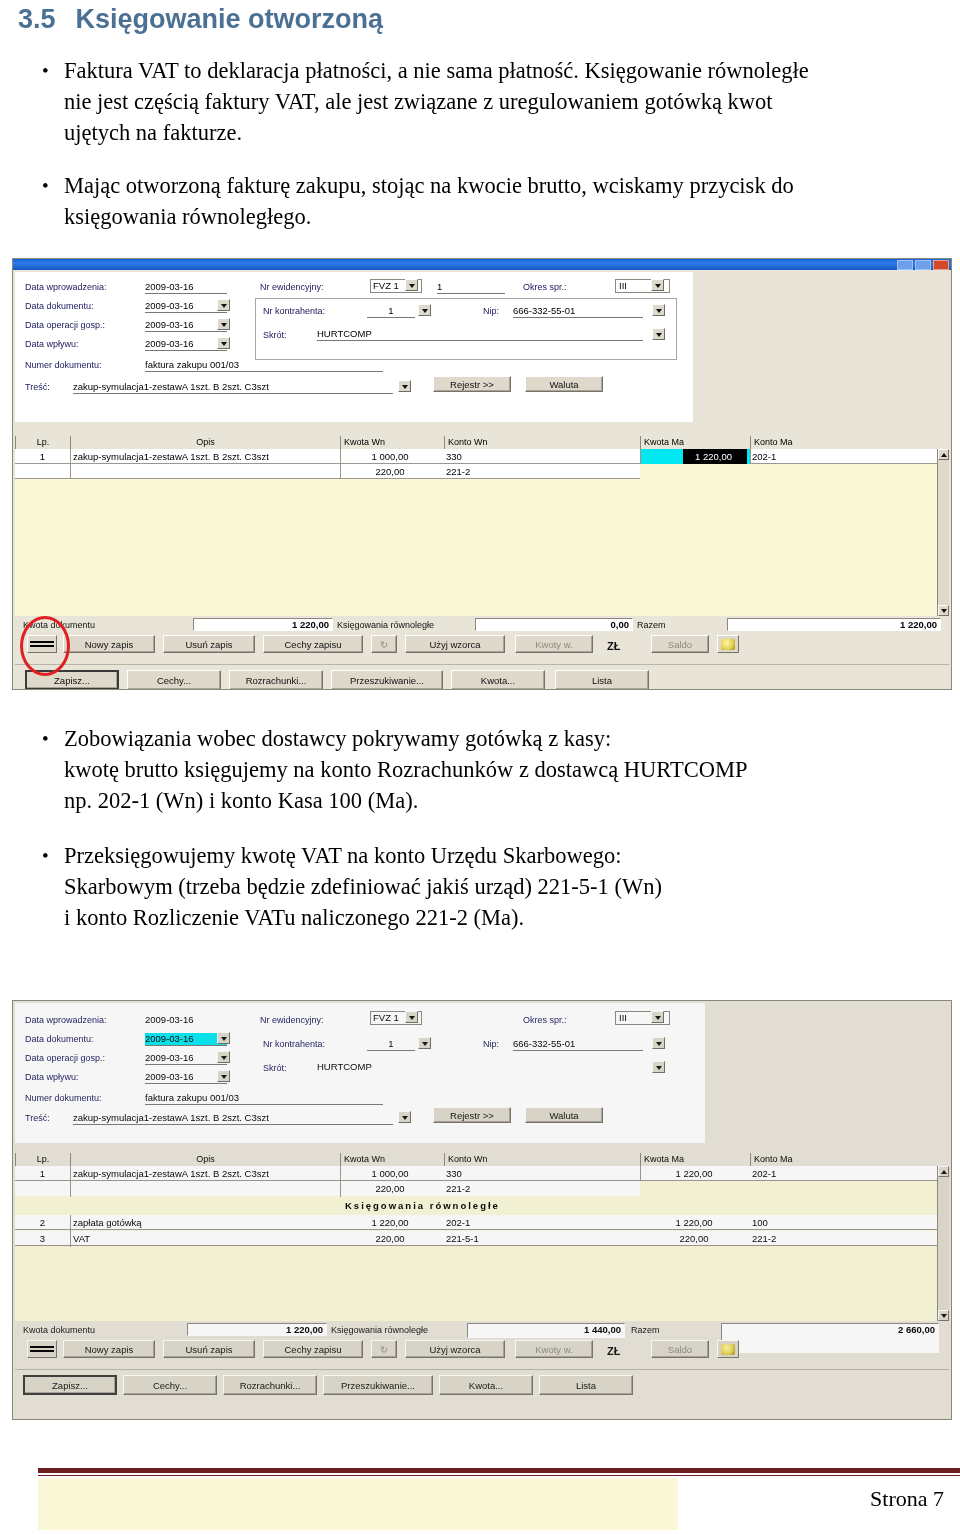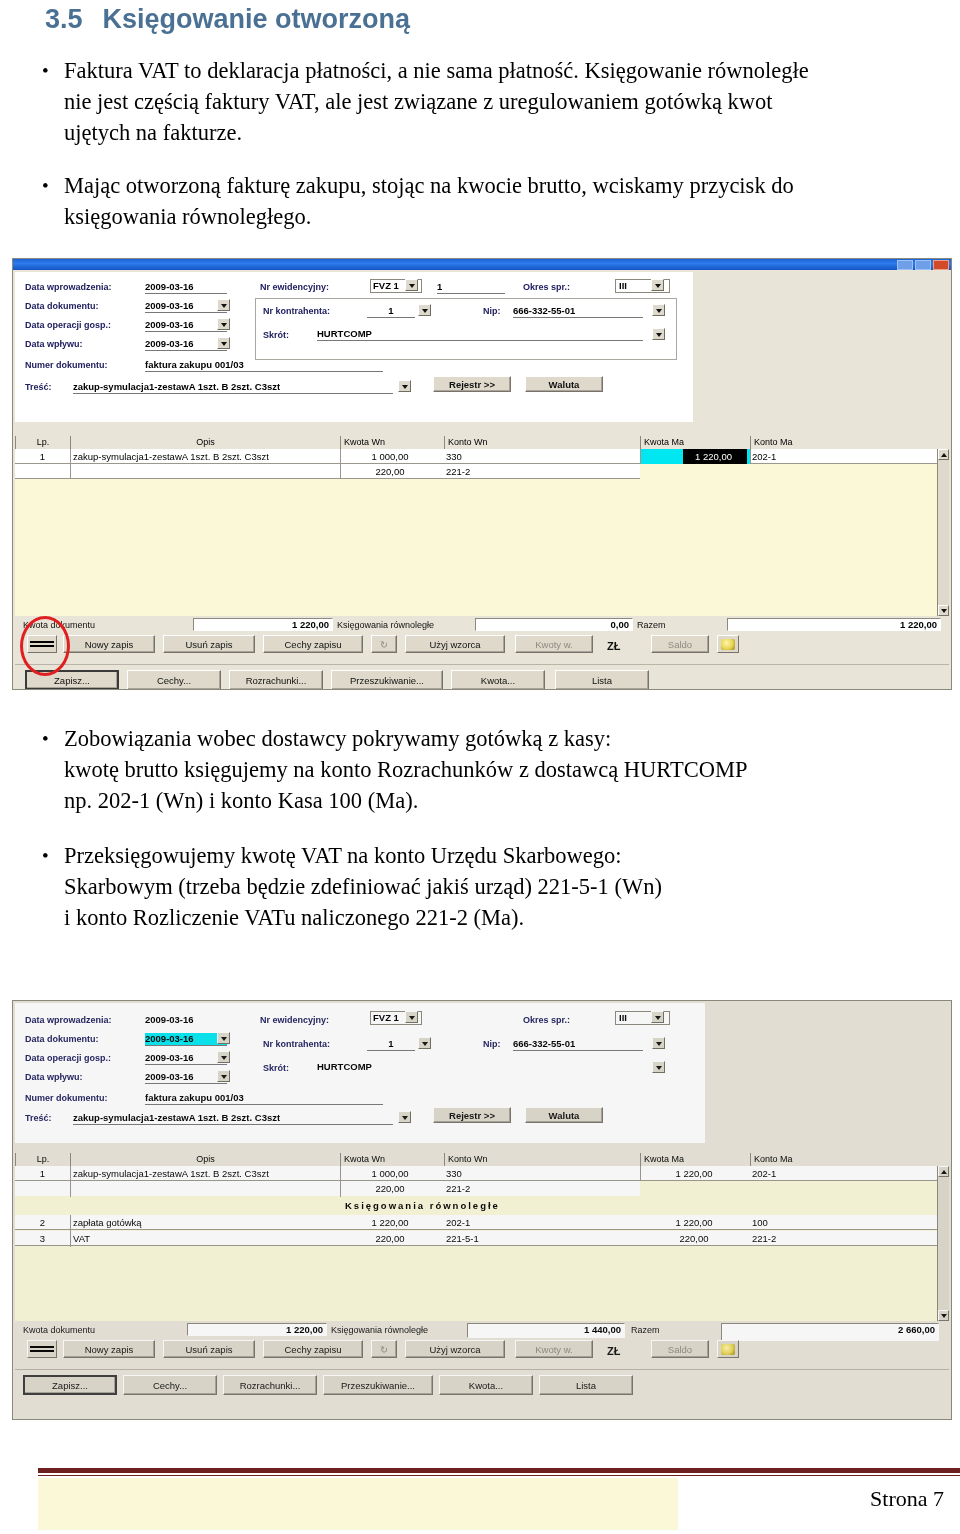--- a/index.html
+++ b/index.html
@@ -18,21 +18,21 @@
   .heading {
     position: absolute;
     left: 18px; top: 4px;
     font-family: "Liberation Sans", sans-serif;
     font-weight: bold;
     font-size: 27px;
     color: #4a7194;
     letter-spacing: 0px;
     white-space: nowrap;
   }
-  .heading .num { margin-right: 20px; margin-left: 27px; }
+  .heading .num { margin-right: 20px; }
 
   .bullet-block {
     position: absolute;
     display: flex;
     align-items: flex-start;
   }
   .bullet-dot {
     width: 22px;
     flex: 0 0 22px;
     font-size: 19px;
@@ -68,21 +68,20 @@
     background: #6f9fe8; border: 1px solid #9cc2f5;
   }
   .titlebtns i.close { background: #d24a28; border-color: #f0a08a; }
 
   .win-body { position: relative; width: 100%; height: 100%; }
 
   .form-area {
     position: absolute;
     background: #ffffff;
     box-sizing: border-box;
-    font-weight: bold;
   }
   .panel-right {
     position: absolute;
     background: #e8e4d8;
   }
 
   .fld-label {
     position: absolute;
     font-size: 9px;
     color: #202060;
@@ -573,21 +572,21 @@
         <div class="sbtn down"></div>
       </div>
     </div>
 
     <div class="status-strip" style="left:2px; top:322px; width:934px; height:44px;">
       <div class="st-label" style="left:8px; top:2px;">Kwota dokumentu</div>
       <div class="st-field" style="left:172px; top:0px; width:140px; height:13px;">1 220,00</div>
       <div class="st-label" style="left:316px; top:2px;">Księgowania równoległe</div>
       <div class="st-field" style="left:452px; top:0px; width:158px; height:15px;">1 440,00</div>
       <div class="st-label" style="left:616px; top:2px;">Razem</div>
-      <div class="st-field" style="left:706px; top:0px; width:218px; height:18px;">2 660,00</div>
+      <div class="st-field" style="left:706px; top:0px; width:218px; height:30px;">2 660,00</div>
 
       <div class="icon-btn" style="left:12px; top:17px; width:30px; height:18px;">
         <div class="par-icon" style="top:3px;">
           <b></b>
           <b></b>
         </div>
       </div>
       <div class="btn" style="left:48px; top:17px; width:92px; height:18px;">Nowy zapis</div>
       <div class="btn" style="left:148px; top:17px; width:92px; height:18px;">Usuń zapis</div>
       <div class="btn" style="left:248px; top:17px; width:100px; height:18px;">Cechy zapisu</div>

